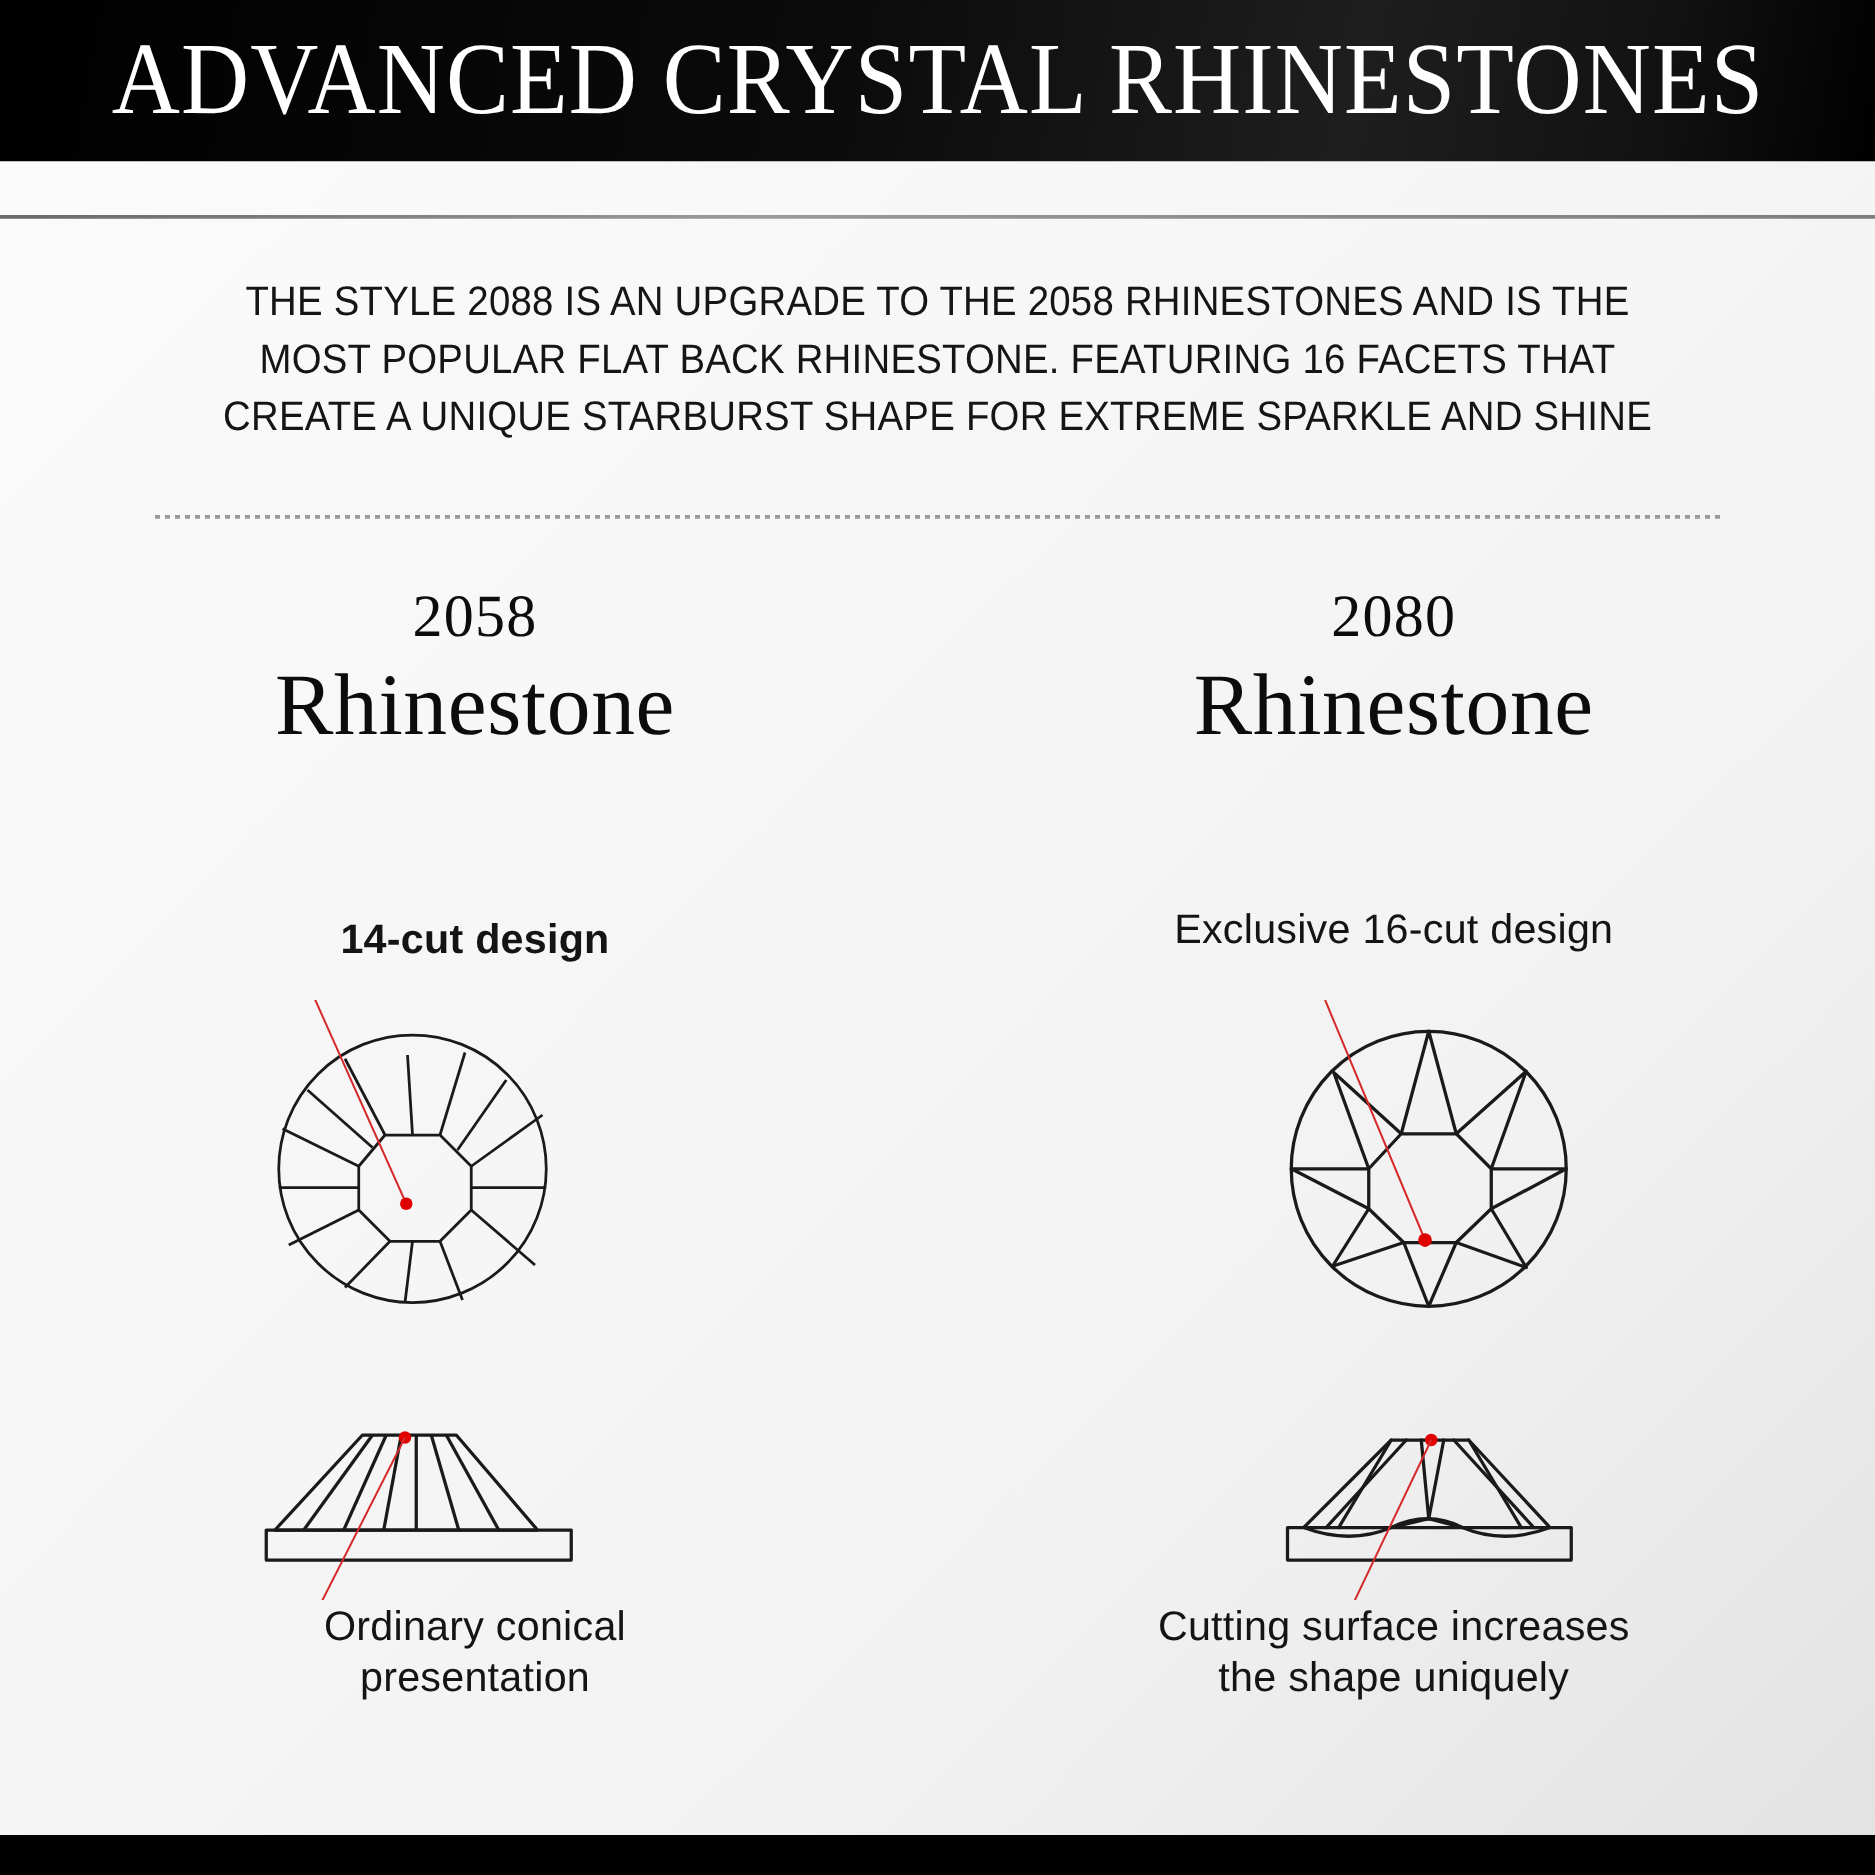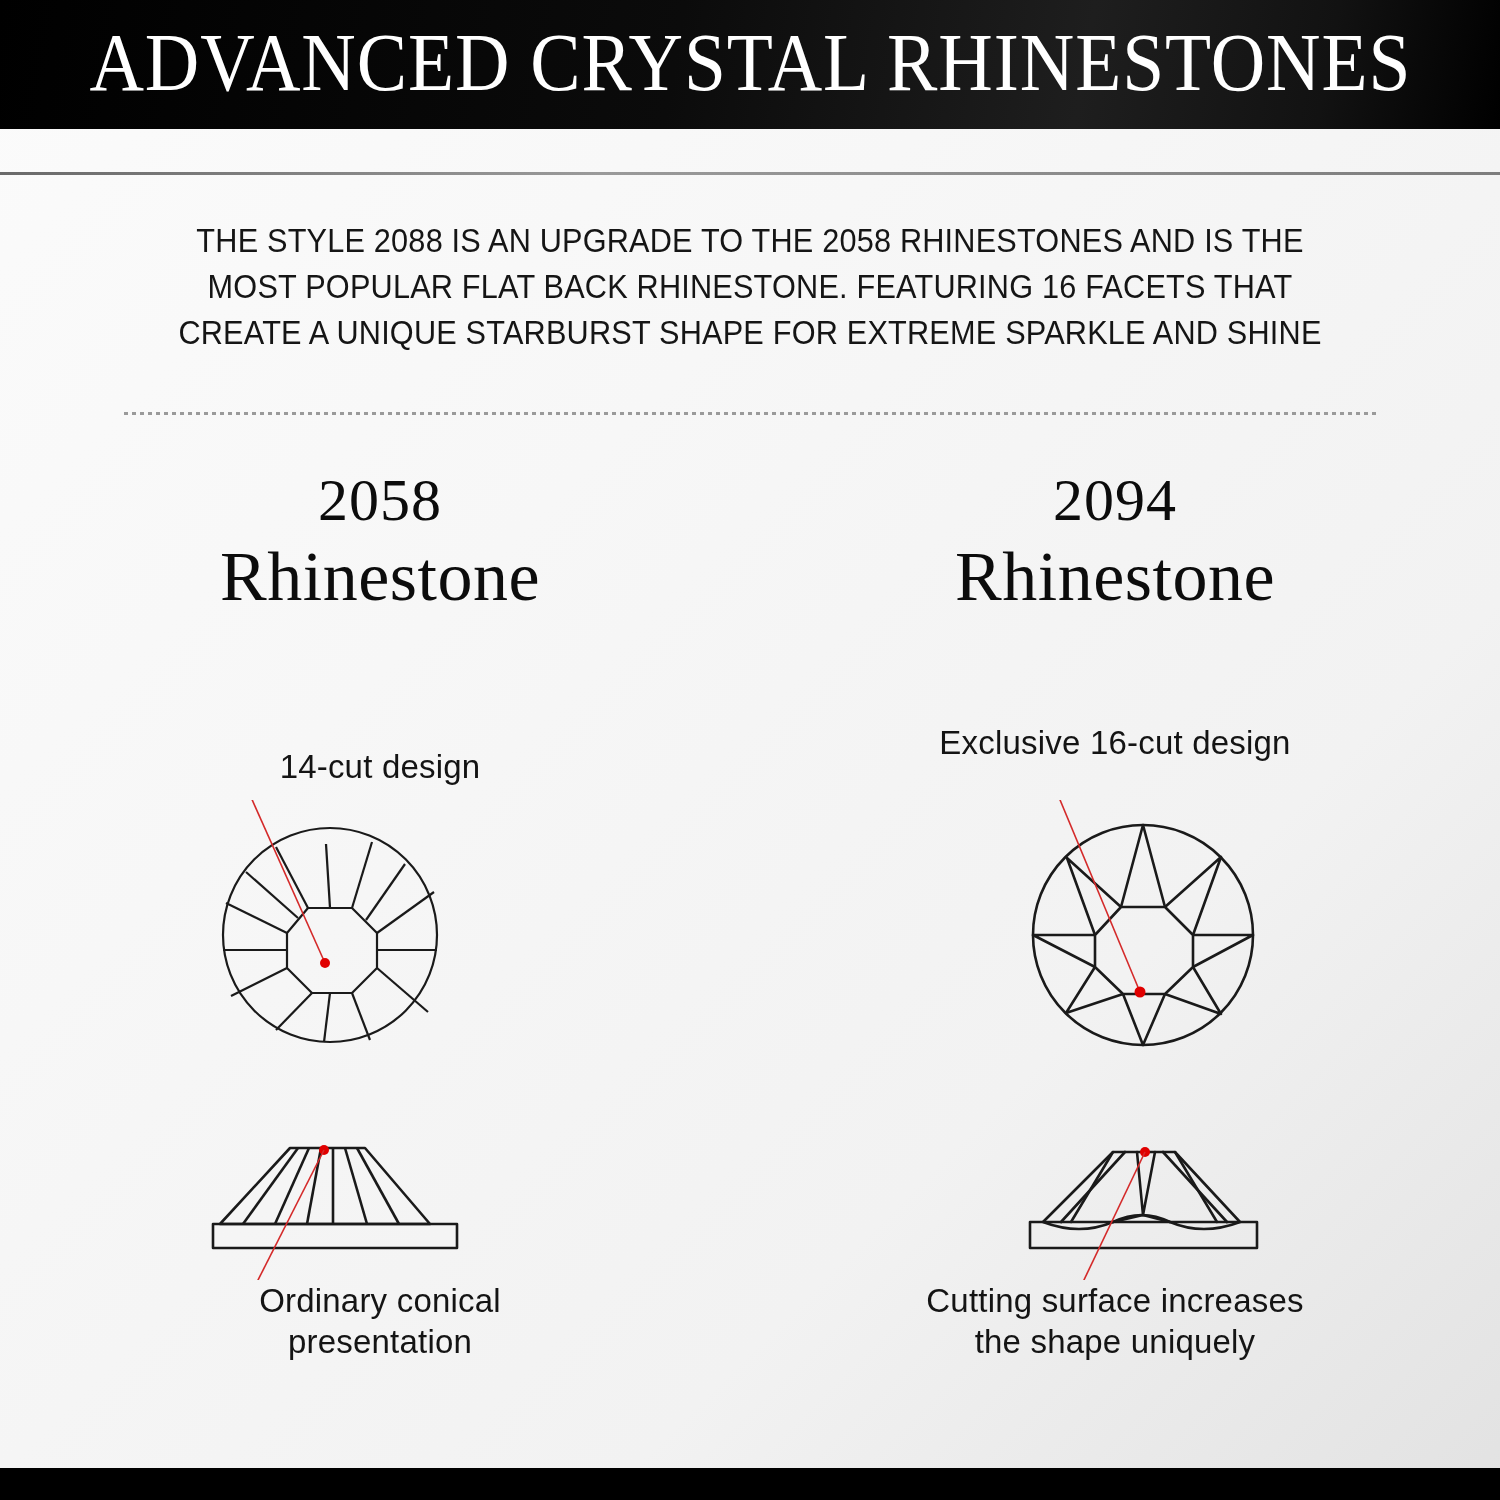--- a/index.html
+++ b/index.html
@@ -89,39 +89,39 @@
   #column-left  { left: 20px; }
   #column-right { left: 755px; }
 
   .col-title {
     font-family: "Liberation Serif", "DejaVu Serif", serif;
     color: #0c0c0c;
     line-height: 1.0;
   }
   .col-title .num {
     display: block;
-    font-size: 60px;
+    font-size: 48px;
     letter-spacing: 1px;
   }
   .col-title .word {
     display: block;
     font-size: 70px;
     margin-top: 12px;
     letter-spacing: 0.5px;
   }
 
   .facet-label {
     position: absolute;
     width: 720px;
     text-align: center;
     color: #141414;
     font-size: 33px;
     letter-spacing: 0.2px;
   }
-  #label-left-top  { left: 20px;  top: 748px; }
+  #label-left-top  { left: 20px;  top: 732px; font-weight: bold; }
   #label-right-top { left: 755px; top: 724px; }
 
   .caption {
     position: absolute;
     width: 720px;
     text-align: center;
     color: #141414;
     font-size: 33px;
     line-height: 41px;
     letter-spacing: 0.2px;
@@ -169,21 +169,21 @@
 
   <div class="column" id="column-left">
     <div class="col-title">
       <span class="num">2058</span>
       <span class="word">Rhinestone</span>
     </div>
   </div>
 
   <div class="column" id="column-right">
     <div class="col-title">
-      <span class="num">2094</span>
+      <span class="num">2080</span>
       <span class="word">Rhinestone</span>
     </div>
   </div>
 
   <div class="facet-label" id="label-left-top">14-cut design</div>
 
   <div class="facet-label" id="label-right-top">Exclusive 16-cut design</div>
 
   <svg class="diagram" id="diagram-2058-top" viewBox="0 0 270 250">
     <g fill="none" stroke="#1a1a1a" stroke-width="2.2" stroke-linejoin="round">

